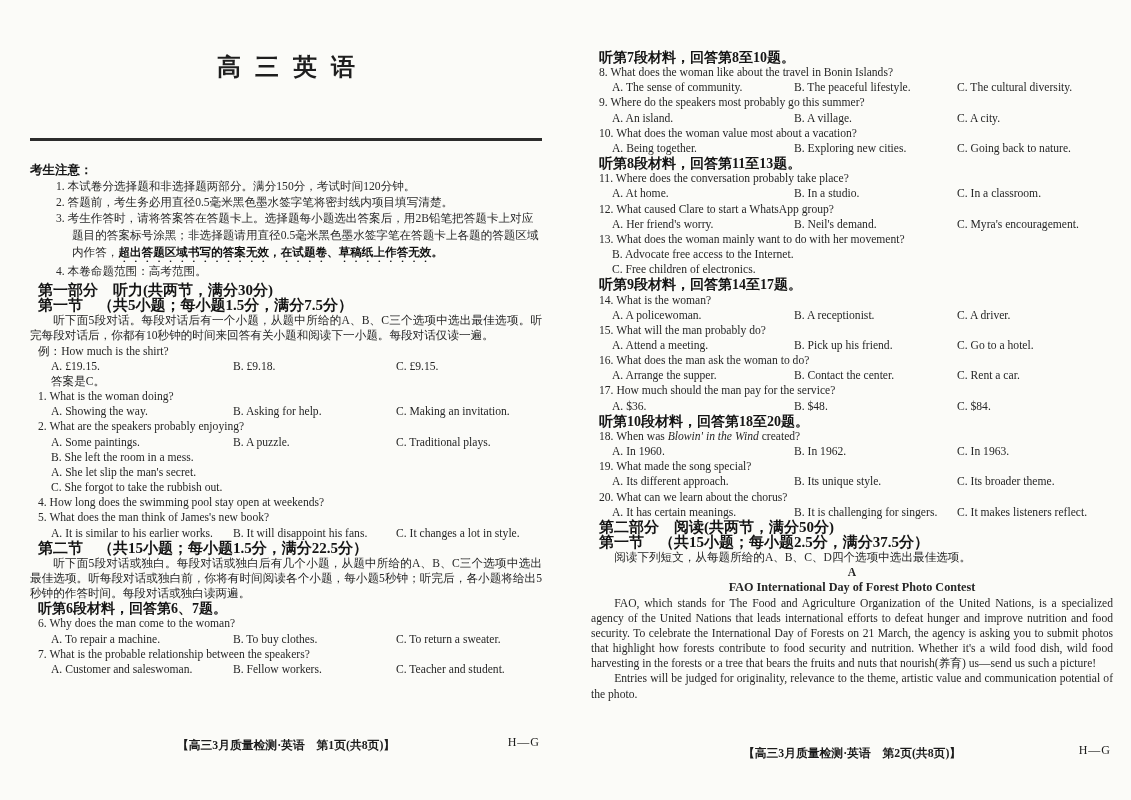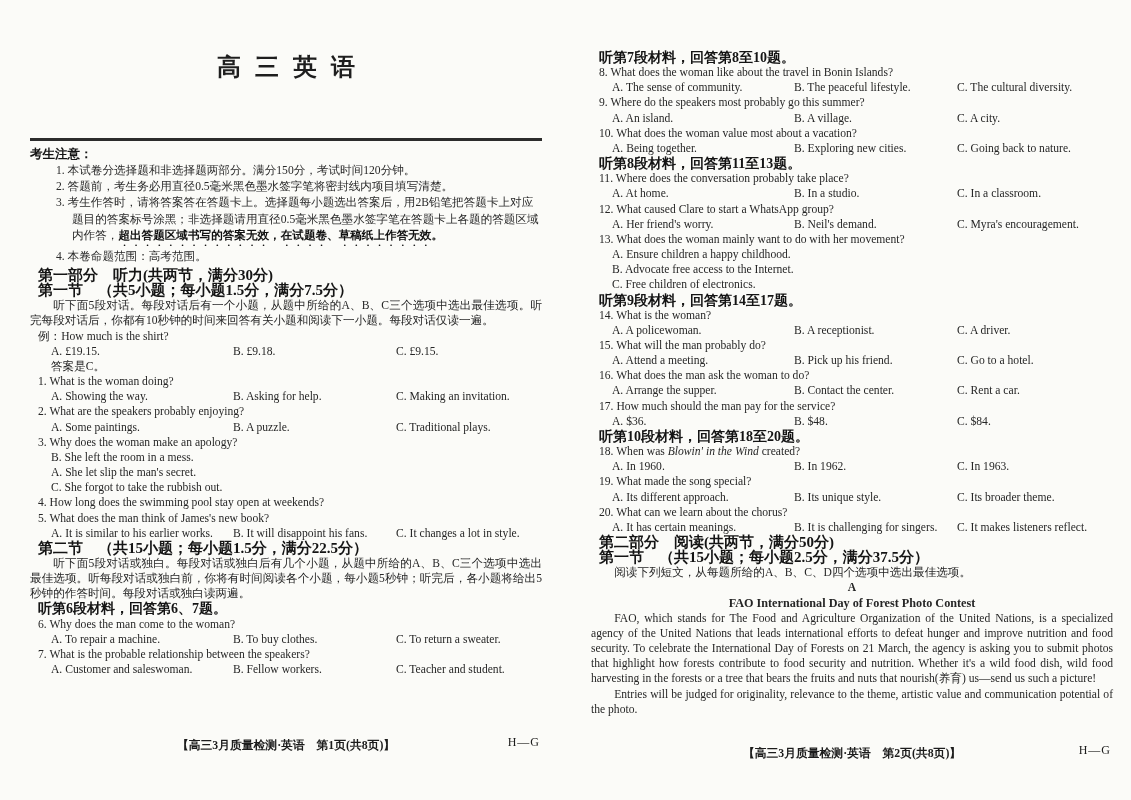--- a/index.html
+++ b/index.html
@@ -18,25 +18,25 @@
   .page-1{left:30px;width:512px;}
   .page-2{left:591px;width:522px;}
 
   .exam-title{
     margin-top:52px;text-align:center;
     font-size:24px;line-height:30px;font-weight:bold;
     letter-spacing:14px;text-indent:14px;color:#1e1e1e;
   }
   .rule{margin-top:56px;height:3px;background:#2c2c2c;}
 
-  .notice-header{margin-top:5px;font-weight:bold;font-size:12.5px;line-height:17px;color:#141414;}
+  .notice-header{margin-top:21px;font-weight:bold;font-size:12.5px;line-height:17px;color:#141414;}
   .notices{font-size:11.6px;line-height:16.2px;color:#2a2a2a;}
   .notice-item{padding-left:42px;text-indent:-16px;}
   .emph{
-    font-family:Liberation Mono, monospace;
+    font-family:Liberation Sans, sans-serif;
     font-weight:bold;color:#111;
     -webkit-text-emphasis:filled dot #111;
     -webkit-text-emphasis-position:under right;
     text-emphasis:filled dot #111;
     text-emphasis-position:under right;
   }
 
   .lh{font-size:11.6px;line-height:15.15px;}
   .heading{font-weight:bold;color:#141414;padding-left:8px;font-size:15px;}
   .intro{text-indent:2em;padding-left:0;text-align:justify;}
@@ -102,21 +102,20 @@
         <span>C. Making an invitation.</span>
       </div>
 
       <div class="q-text">2. What are the speakers probably enjoying?</div>
       <div class="opts">
         <span>A. Some paintings.</span>
         <span>B. A puzzle.</span>
         <span>C. Traditional plays.</span>
       </div>
 
-      <div class="q-text">3. Why does the woman make an apology?</div>
       <div class="opts-stack">
         <div>B. She left the room in a mess.</div>
         <div>A. She let slip the man's secret.</div>
         <div>C. She forgot to take the rubbish out.</div>
       </div>
 
       <div class="q-text">4. How long does the swimming pool stay open at weekends?</div>
 
       <div class="q-text">5. What does the man think of James's new book?</div>
       <div class="opts">
@@ -186,21 +185,20 @@
 
       <div class="q-text">12. What caused Clare to start a WhatsApp group?</div>
       <div class="opts">
         <span>A. Her friend's worry.</span>
         <span>B. Neil's demand.</span>
         <span>C. Myra's encouragement.</span>
       </div>
 
       <div class="q-text">13. What does the woman mainly want to do with her movement?</div>
       <div class="opts-stack">
-        <div>A. Ensure children a happy childhood.</div>
         <div>B. Advocate free access to the Internet.</div>
         <div>C. Free children of electronics.</div>
       </div>
 
       <div class="material">听第9段材料，回答第14至17题。</div>
 
       <div class="q-text">14. What is the woman?</div>
       <div class="opts">
         <span>A. A policewoman.</span>
         <span>B. A receptionist.</span>

